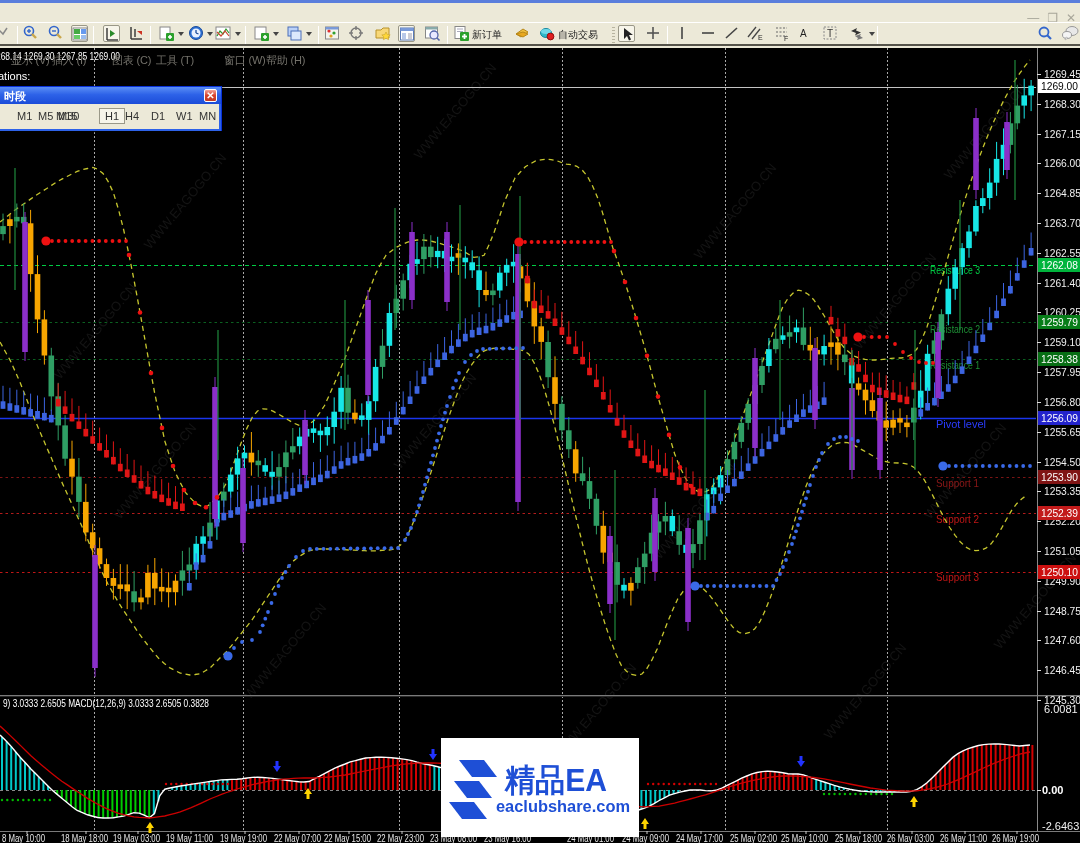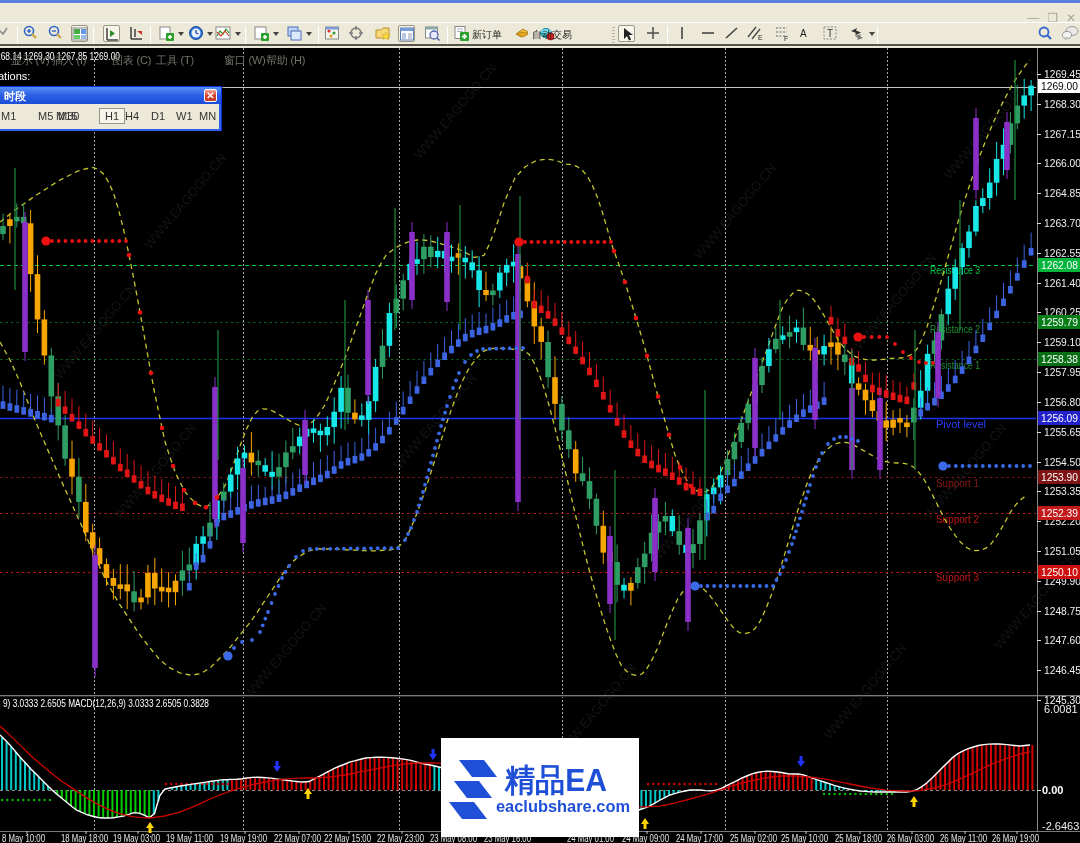--- a/index.html
+++ b/index.html
@@ -1386,21 +1386,21 @@
     <span class="tbtext" style="left:472px">新订单</span>
     <div class="icon" style="left:514px;top:2px;width:17px;height:17px"><svg width="17" height="17">
         <path d="M2 9 l7 -5 l5 3 l-7 5 z" fill="#f0c040" stroke="#b8881a"></path>
         <path d="M2 9 l7 3 l5 -3 l-5 -2 z" fill="#e8a820" stroke="#b8881a"></path>
       </svg></div>
     <div class="icon" style="left:539px;top:2px;width:17px;height:17px"><svg width="17" height="17">
         <ellipse cx="7" cy="8" rx="5.5" ry="4.5" fill="#30b8c8" stroke="#1888a0"></ellipse>
         <ellipse cx="7" cy="6.5" rx="5" ry="2.4" fill="#70d8e8"></ellipse>
         <circle cx="11.5" cy="11.5" r="3.4" fill="#e02020" stroke="#901010"></circle>
       </svg></div>
-    <span class="tbtext" style="left:532px">自动交易</span>
+    <span class="tbtext" style="left:558px">自动交易</span>
     <div class="grip" style="left:612px"></div>
     <div class="icon pressed" style="left:618px;top:2px;width:17px;height:17px"><svg width="17" height="17">
         <path d="M5 2 l0 11 l3 -3 l2 4.5 l2 -1 l-2 -4.5 l4 0 z" fill="#222"></path>
       </svg></div>
     <div class="icon" style="left:645px;top:2px;width:17px;height:17px"><svg width="17" height="17">
         <line x1="8" y1="2" x2="8" y2="14" stroke="#555" stroke-width="1.6"></line>
         <line x1="2" y1="8" x2="14" y2="8" stroke="#555" stroke-width="1.6"></line>
       </svg></div>
     <div class="sep" style="left:667px"></div>
     <div class="icon" style="left:674px;top:2px;width:17px;height:17px"><svg width="17" height="17">
@@ -1441,21 +1441,21 @@
     <div class="icon" style="left:1062px;top:2px;width:17px;height:17px"><svg width="17" height="17">
         <ellipse cx="10" cy="6" rx="6" ry="4.5" fill="#e8e8e8" stroke="#999"></ellipse>
         <ellipse cx="5" cy="10" rx="4.5" ry="3.5" fill="#f4f4f4" stroke="#999"></ellipse>
         <path d="M4 12 l-1 3 l3 -2 z" fill="#f4f4f4" stroke="#999" stroke-width=".5"></path>
       </svg></div>
 </div>
 
 <div id="float">
 <div id="floattitle">时段<span id="closex">✕</span></div>
 <div id="floatbody">
-<span style="left:1px">M1</span>
+<span style="left:17px">M1</span>
       <span style="left:38px">M5</span>
       <span style="left:56px">M15</span>
       <span style="left:58px">M30</span>
 <span style="left:99px;border:1px solid #9a9888;background:#f7f5ea;padding:1px 5px;top:4px">H1</span>
 <span style="left:125px">H4</span>
       <span style="left:151px">D1</span>
       <span style="left:176px">W1</span>
       <span style="left:199px">MN</span>
 </div>
 </div>

